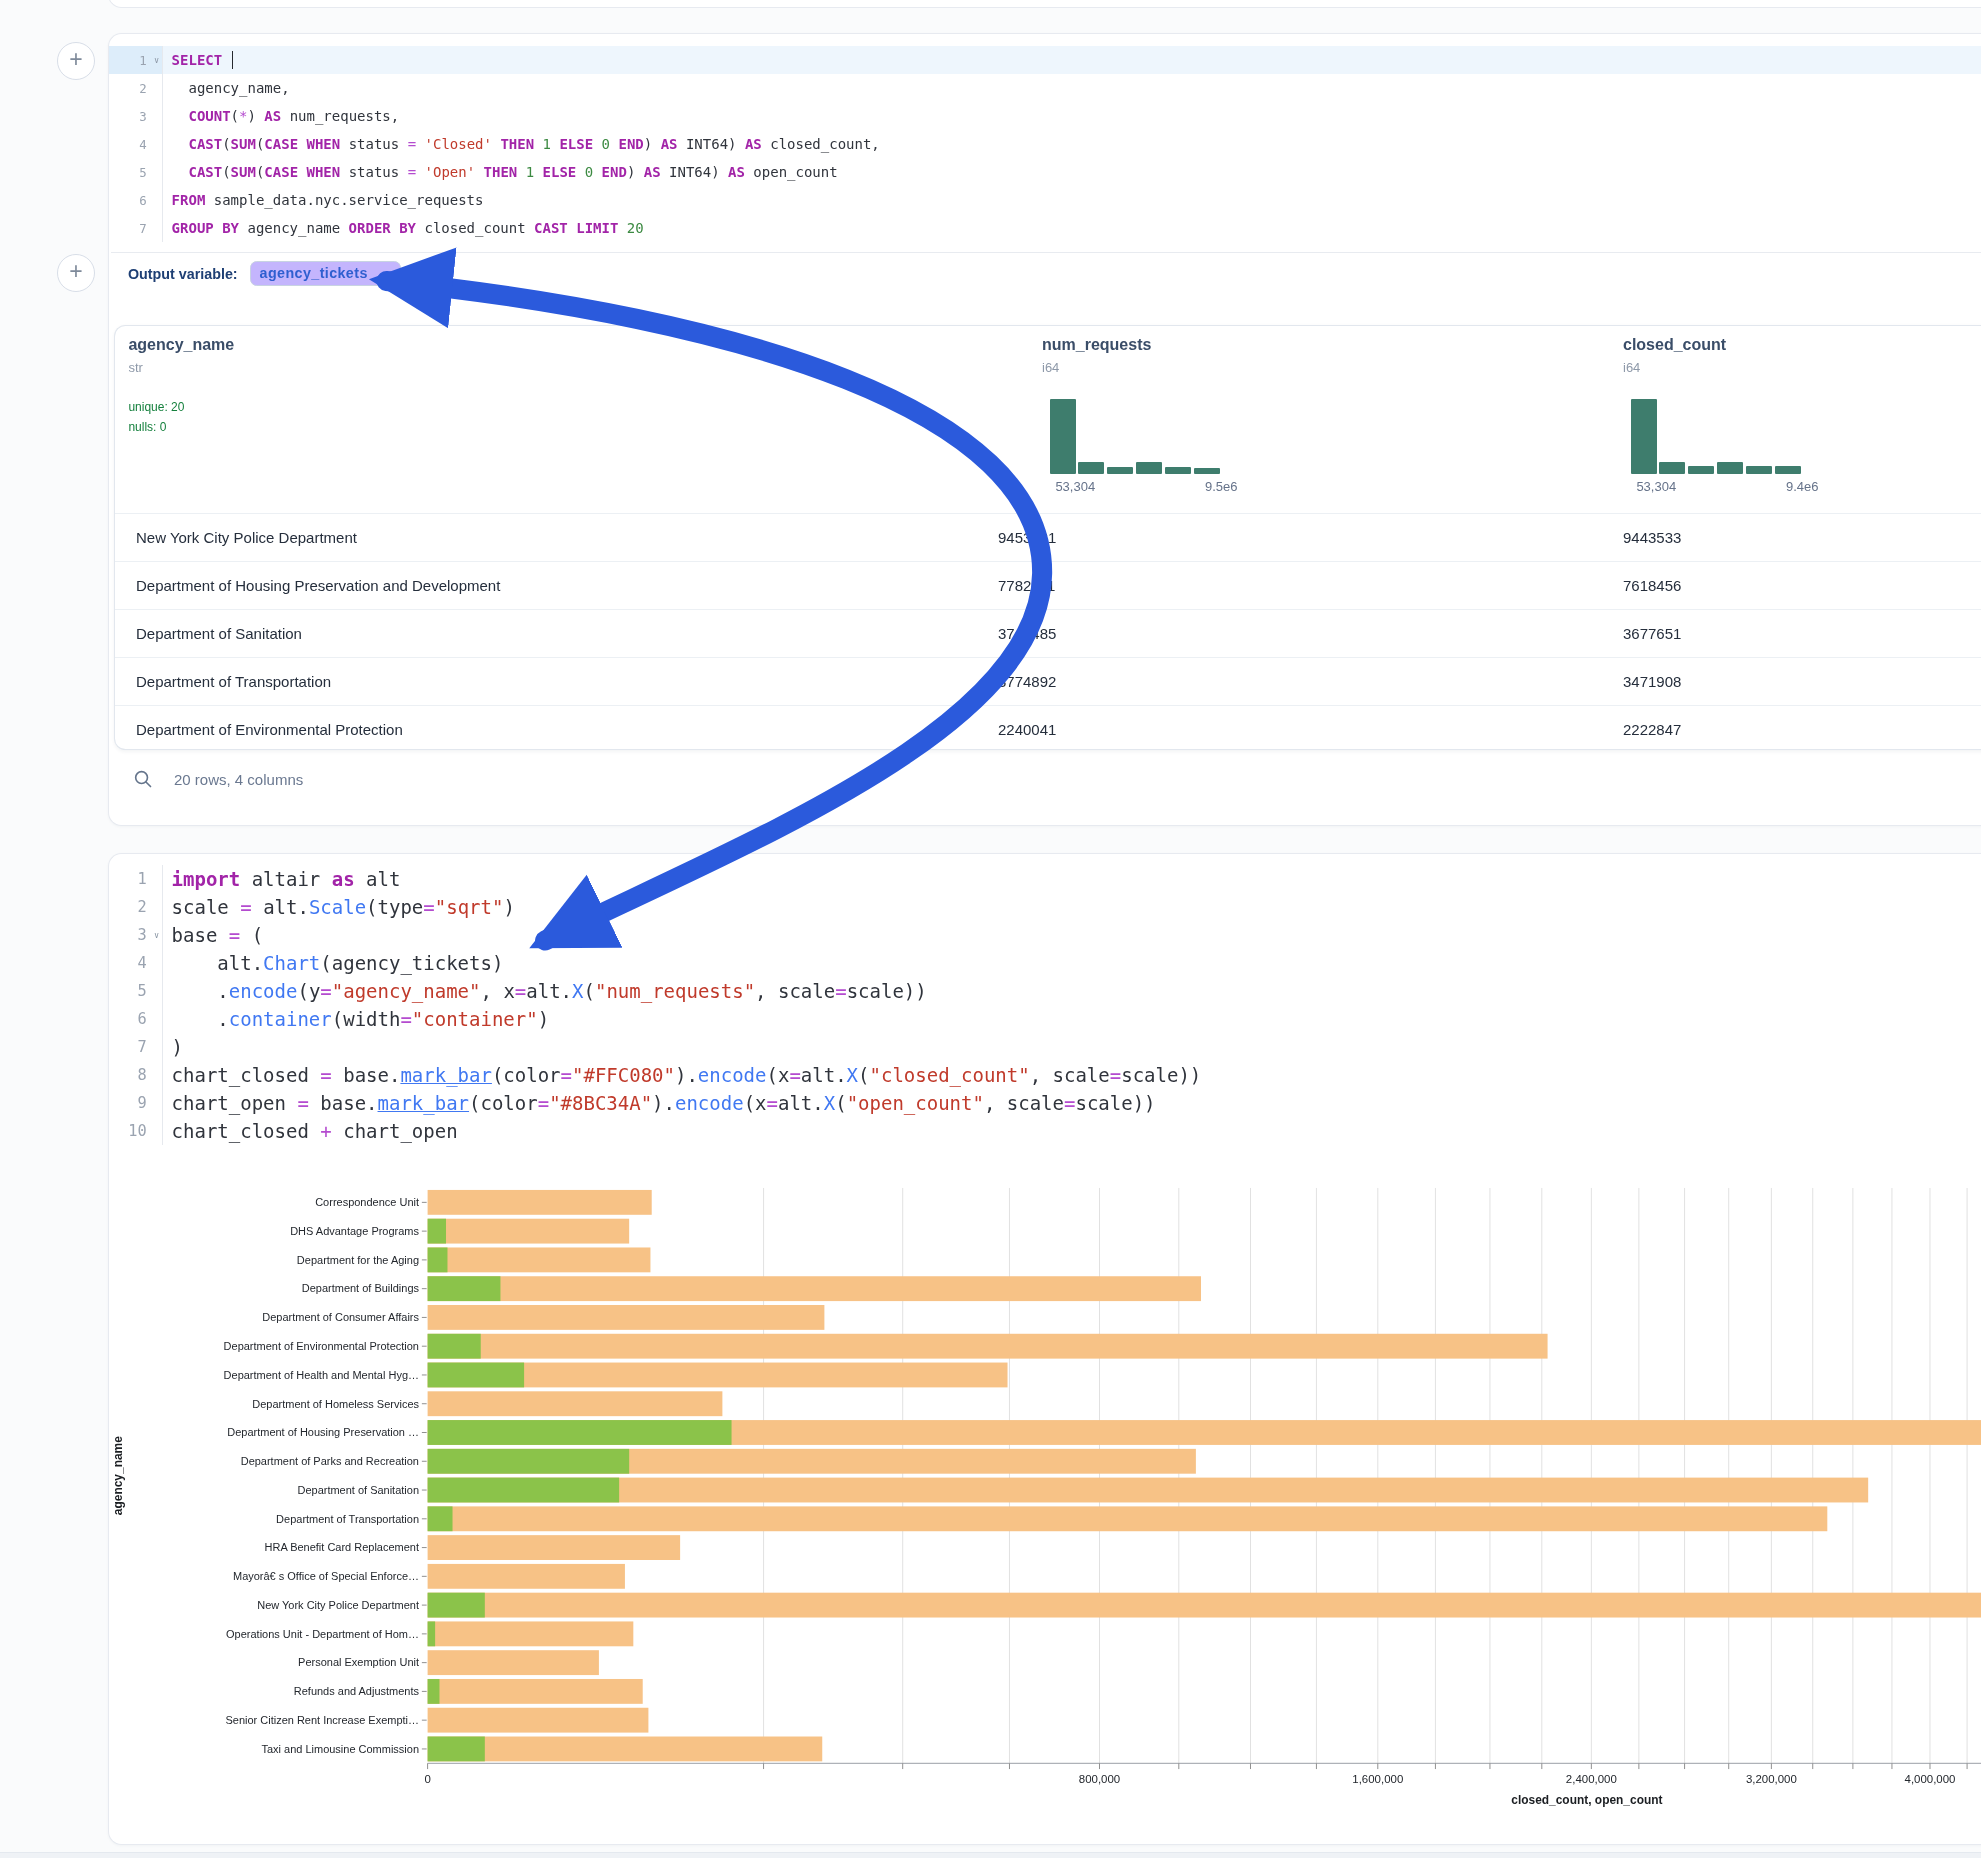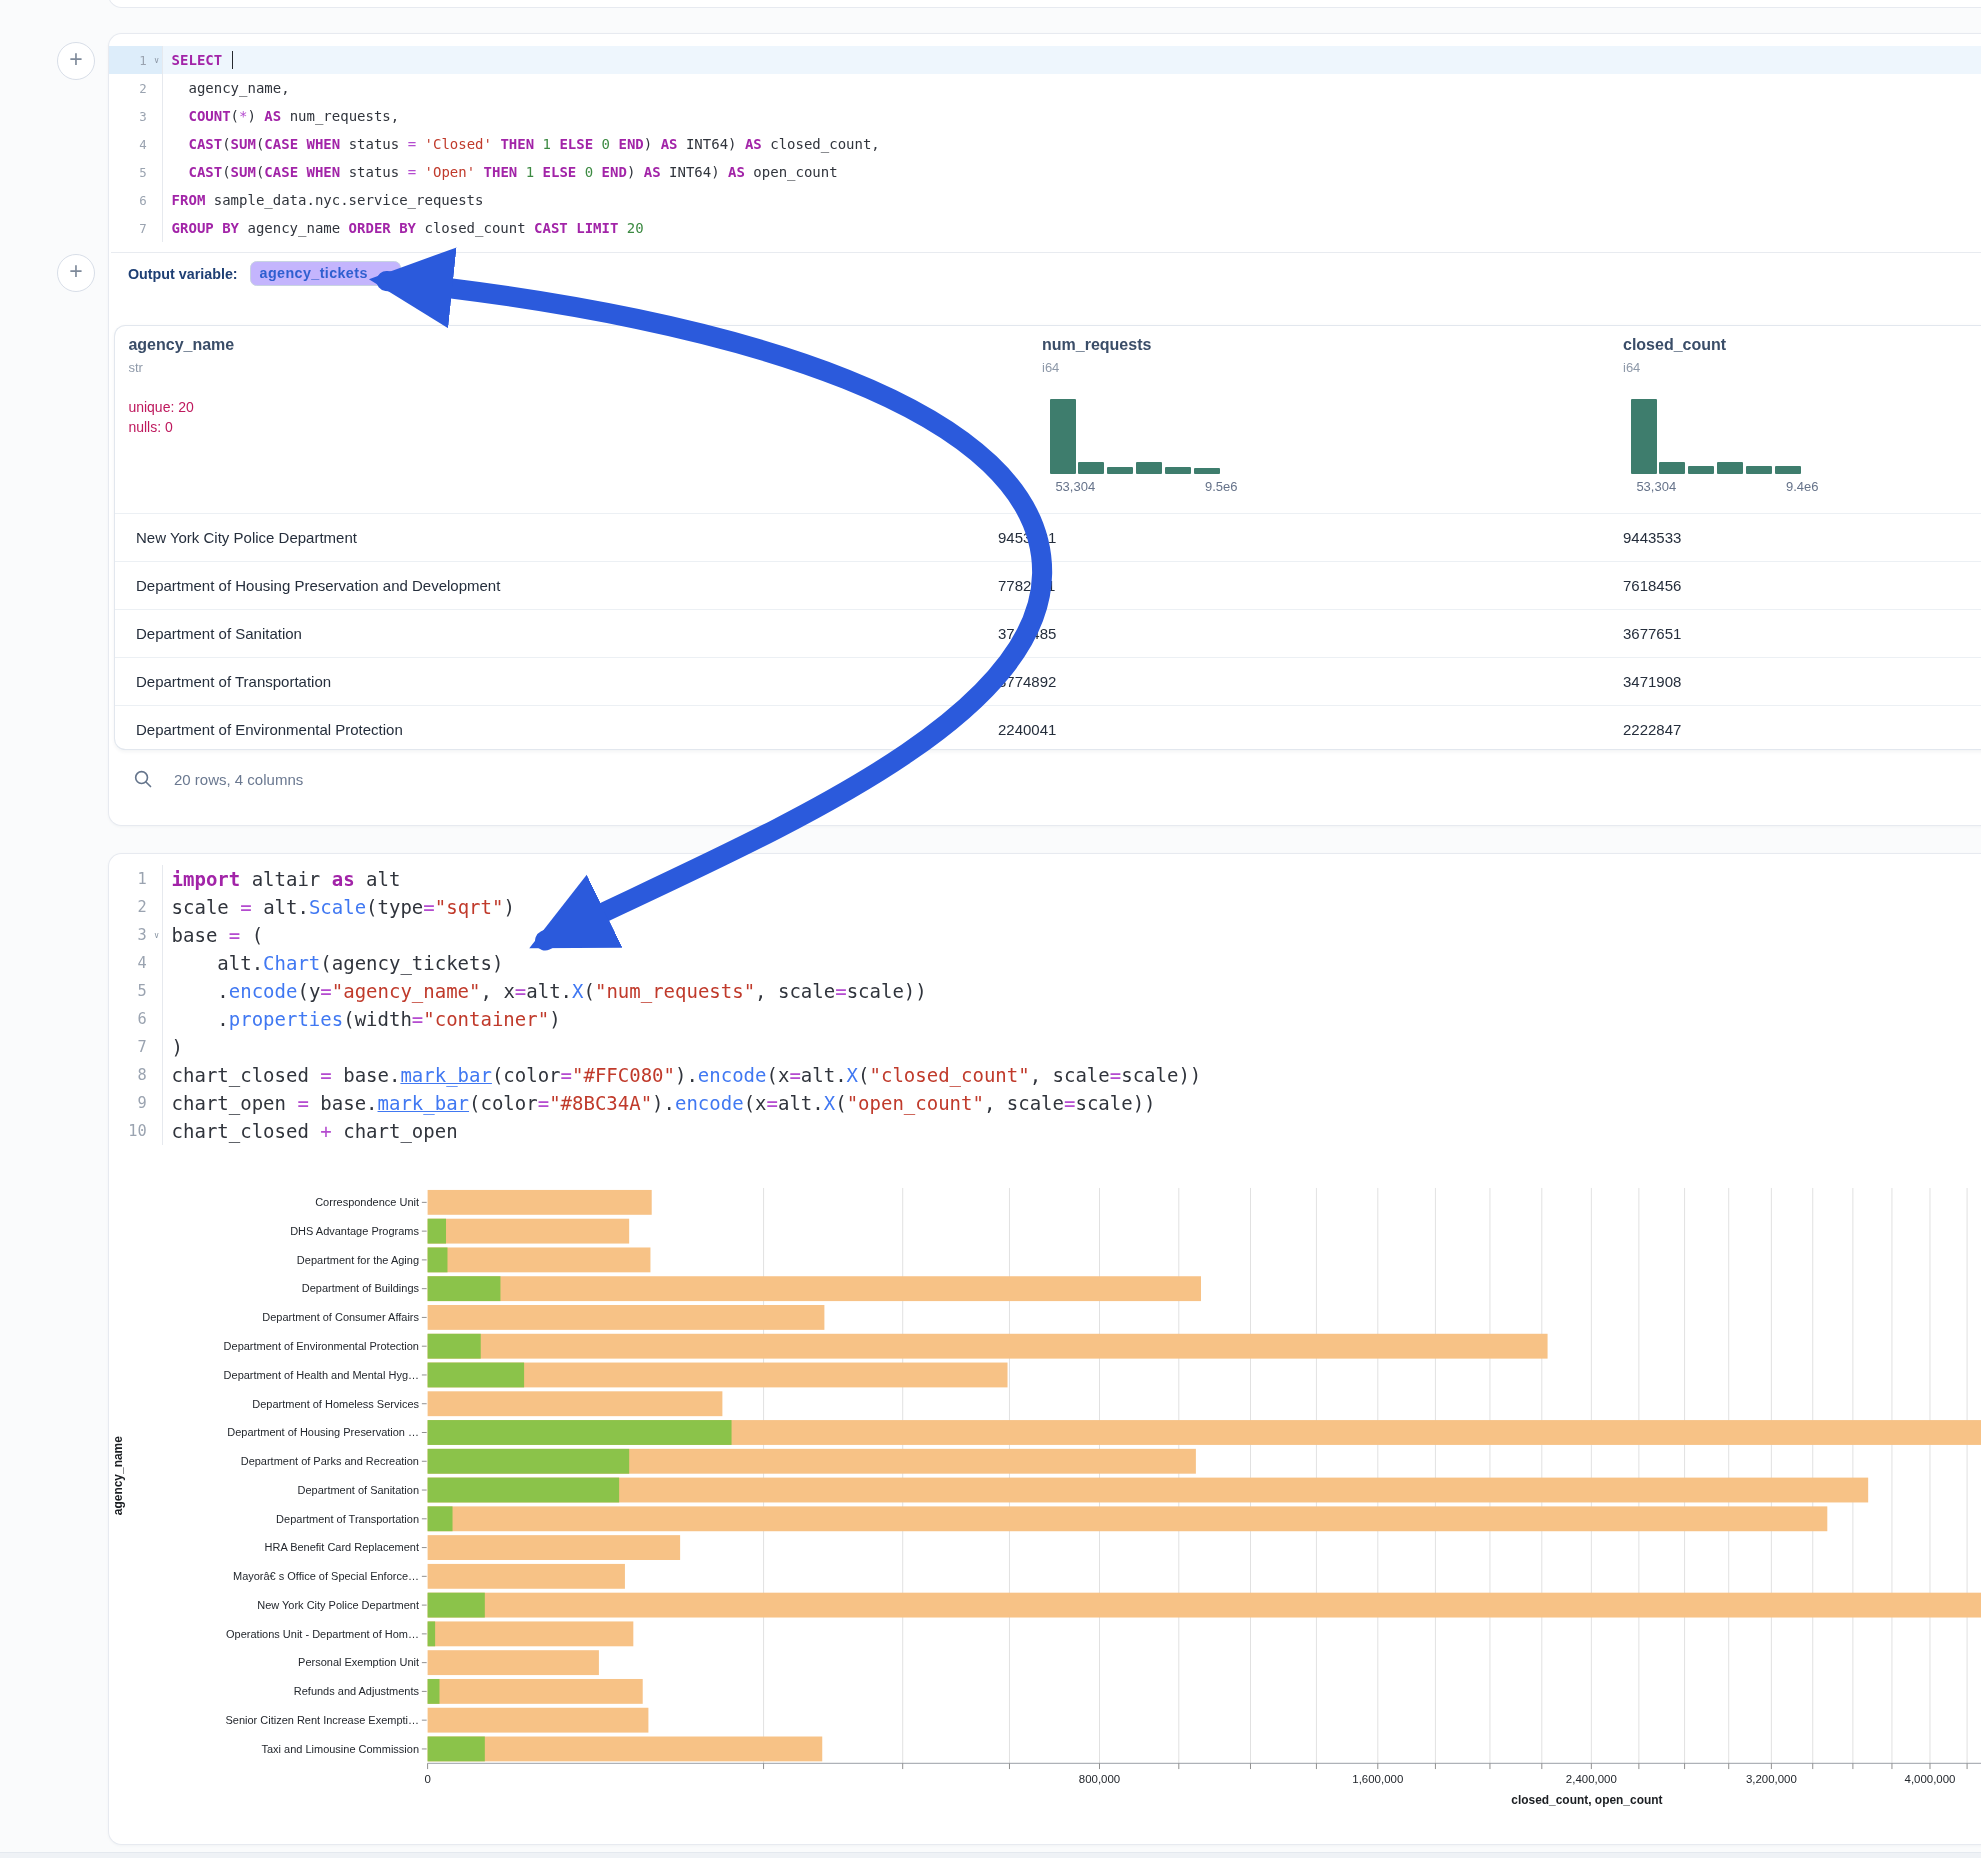--- a/index.html
+++ b/index.html
@@ -42,21 +42,21 @@
   #output-chip{margin-left:12.4px;width:151px;height:25px;box-sizing:border-box;border:1.4px solid #c8d3e2;
                border-radius:6.7px;background:#c4b5fd;color:#2f5fd0;font-size:14.3px;font-weight:bold;
                line-height:22px;padding:0 0 0 8.6px;overflow:hidden;white-space:nowrap;letter-spacing:0.4px;}
   
   #table-card{position:absolute;left:114px;top:325px;width:1887px;height:423px;background:#fff;
               border:1px solid #e2e7ee;border-right:none;border-radius:11.5px 0 0 11.5px;
               box-shadow:0 1.9px 3.8px rgba(20,30,60,0.05);}
   .th-col{position:absolute;top:0;height:187px;}
   .th-name{position:absolute;top:9.6px;font-size:16px;font-weight:bold;color:#3a4d68;}
   .th-type{position:absolute;top:34px;font-size:13px;color:#8e99a9;}
-  .th-stats{position:absolute;top:71px;font-size:14px;color:#be185d;line-height:20px;}
+  .th-stats{position:absolute;top:71px;font-size:12px;color:#15803d;line-height:20px;}
   .hist{position:absolute;top:73px;left:7.6px;width:174px;height:75px;display:flex;align-items:flex-end;gap:2.9px;}
   .hist .hbar{width:26px;background:#3e7d6d;border-radius:1px;}
   .hist-lab{position:absolute;top:153px;font-size:13px;color:#66738a;}
   .rows-wrap{position:absolute;left:0;right:0;top:187px;}
   .t-row{position:relative;height:47px;border-top:1px solid #ecf0f4;}
   .t-cell{position:absolute;top:0;height:47px;line-height:47px;font-size:15px;color:#252e3c;white-space:nowrap;}
   .c-agency{left:21px;} .c-num{left:883px;} .c-closed{left:1508px;}
   #table-footer{position:absolute;left:108px;top:757px;height:44px;display:flex;align-items:center;}
   #table-footer .ftxt{font-size:15px;color:#6a7890;margin-left:21px;}
   
@@ -165,21 +165,21 @@
     <span class="ftxt">20 rows, 4 columns</span>
   </div>
 
   <div class="cell-card" style="top:853px;height:990px;">
     <div id="py-code" class="code-block" style="top:10.5px;">
         <div class="code-line"><span class="gutter">1</span><span class="code-text"><span class="tok-kw">import</span><span> altair </span><span class="tok-kw">as</span><span> alt</span></span></div>
         <div class="code-line"><span class="gutter">2</span><span class="code-text"><span>scale </span><span class="tok-op">=</span><span> alt.</span><span class="tok-fn">Scale</span><span>(type</span><span class="tok-op">=</span><span class="tok-str">"sqrt"</span><span>)</span></span></div>
         <div class="code-line"><span class="gutter">3<span class="chev">∨</span></span><span class="code-text"><span>base </span><span class="tok-op">=</span><span> (</span></span></div>
         <div class="code-line"><span class="gutter">4</span><span class="code-text"><span>    alt.</span><span class="tok-fn">Chart</span><span>(agency_tickets)</span></span></div>
         <div class="code-line"><span class="gutter">5</span><span class="code-text"><span>    .</span><span class="tok-fn">encode</span><span>(y</span><span class="tok-op">=</span><span class="tok-str">"agency_name"</span><span>, x</span><span class="tok-op">=</span><span>alt.</span><span class="tok-fn">X</span><span>(</span><span class="tok-str">"num_requests"</span><span>, scale</span><span class="tok-op">=</span><span>scale))</span></span></div>
-        <div class="code-line"><span class="gutter">6</span><span class="code-text"><span>    .</span><span class="tok-fn">properties</span><span>(width</span><span class="tok-op">=</span><span class="tok-str">"container"</span><span>)</span></span></div>
+        <div class="code-line"><span class="gutter">6</span><span class="code-text"><span>    .</span><span class="tok-fn">container</span><span>(width</span><span class="tok-op">=</span><span class="tok-str">"container"</span><span>)</span></span></div>
         <div class="code-line"><span class="gutter">7</span><span class="code-text"><span>)</span></span></div>
         <div class="code-line"><span class="gutter">8</span><span class="code-text"><span>chart_closed </span><span class="tok-op">=</span><span> base.</span><span class="tok-fnu">mark_bar</span><span>(color</span><span class="tok-op">=</span><span class="tok-str">"#FFC080"</span><span>).</span><span class="tok-fn">encode</span><span>(x</span><span class="tok-op">=</span><span>alt.</span><span class="tok-fn">X</span><span>(</span><span class="tok-str">"closed_count"</span><span>, scale</span><span class="tok-op">=</span><span>scale))</span></span></div>
         <div class="code-line"><span class="gutter">9</span><span class="code-text"><span>chart_open </span><span class="tok-op">=</span><span> base.</span><span class="tok-fnu">mark_bar</span><span>(color</span><span class="tok-op">=</span><span class="tok-str">"#8BC34A"</span><span>).</span><span class="tok-fn">encode</span><span>(x</span><span class="tok-op">=</span><span>alt.</span><span class="tok-fn">X</span><span>(</span><span class="tok-str">"open_count"</span><span>, scale</span><span class="tok-op">=</span><span>scale))</span></span></div>
         <div class="code-line"><span class="gutter">10</span><span class="code-text"><span>chart_closed </span><span class="tok-op">+</span><span> chart_open</span></span></div>
       </div>
   </div>
 
   <svg id="chart-svg" width="1982" height="669" viewBox="0 1220 2073 700">
       <line x1="798.5098860629669" x2="798.5098860629669" y1="1243" y2="1845" stroke="#e0e0e0" stroke-width="1"></line>
       <line x1="944.1100481784692" x2="944.1100481784692" y1="1243" y2="1845" stroke="#e0e0e0" stroke-width="1"></line>

